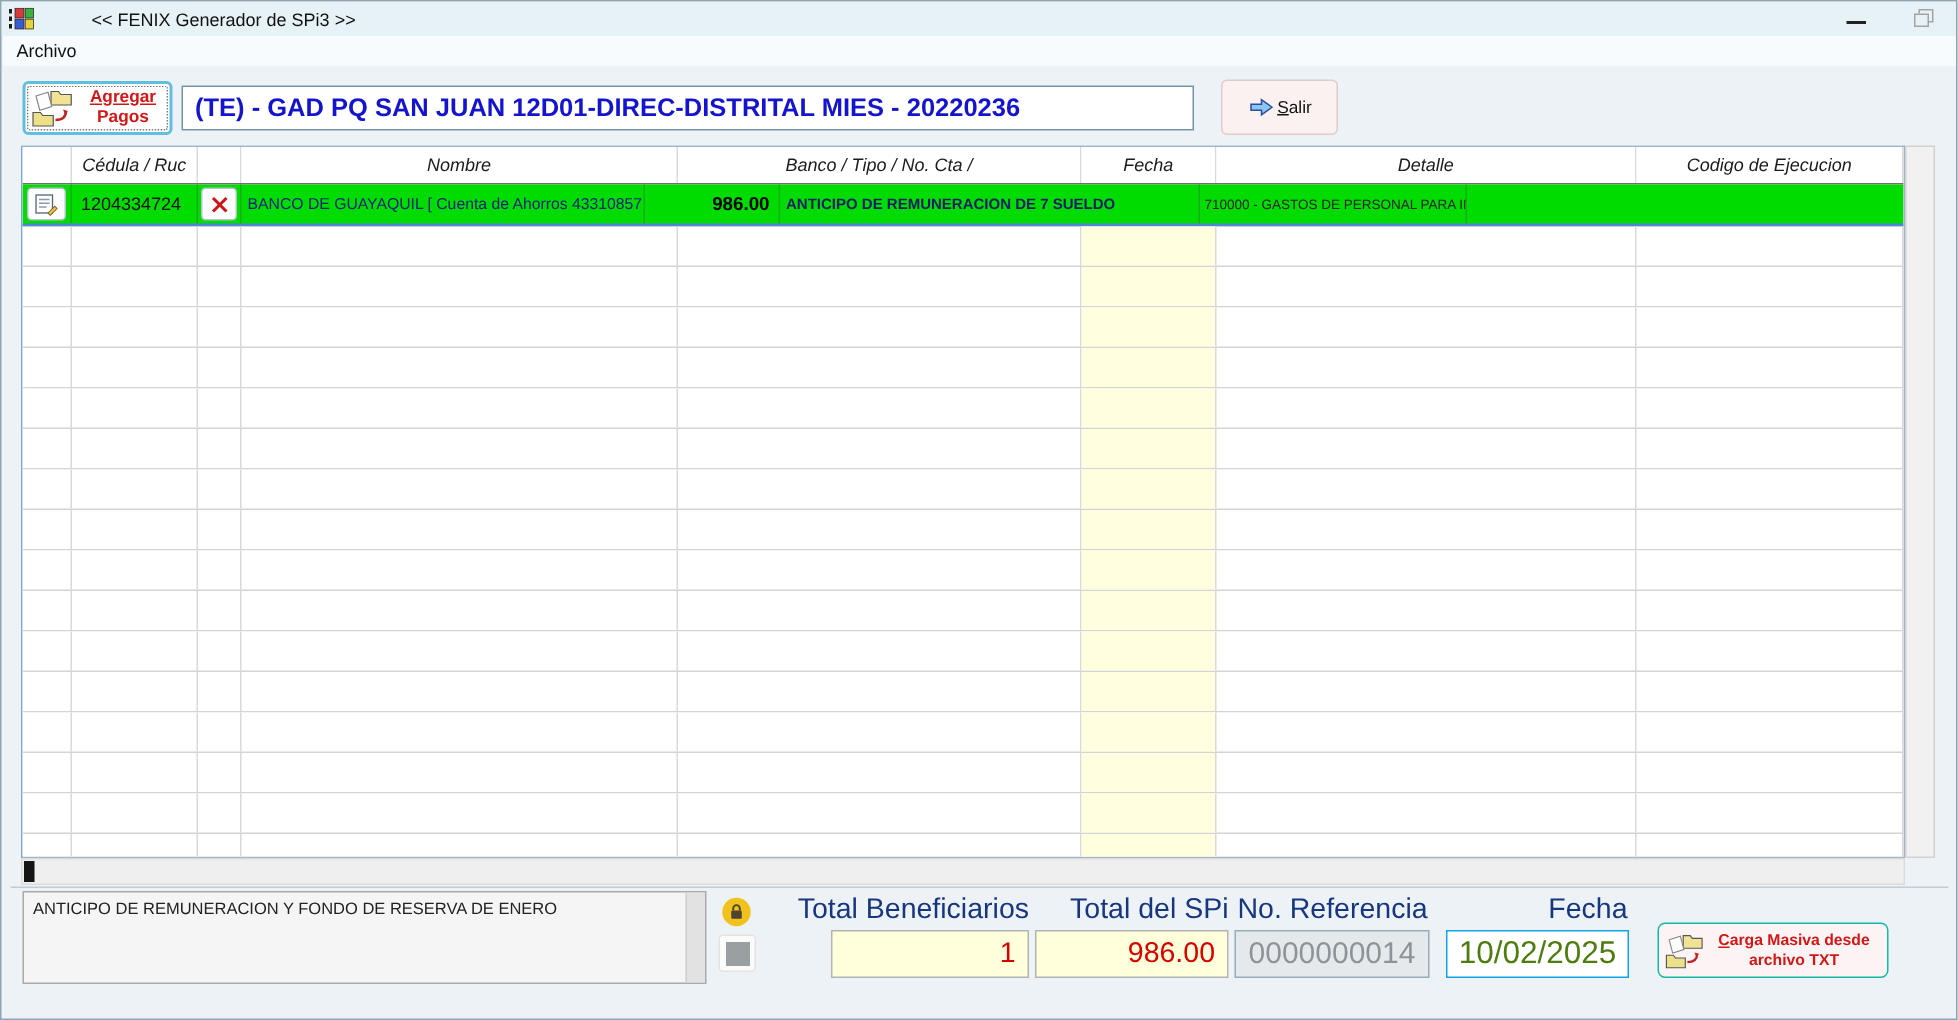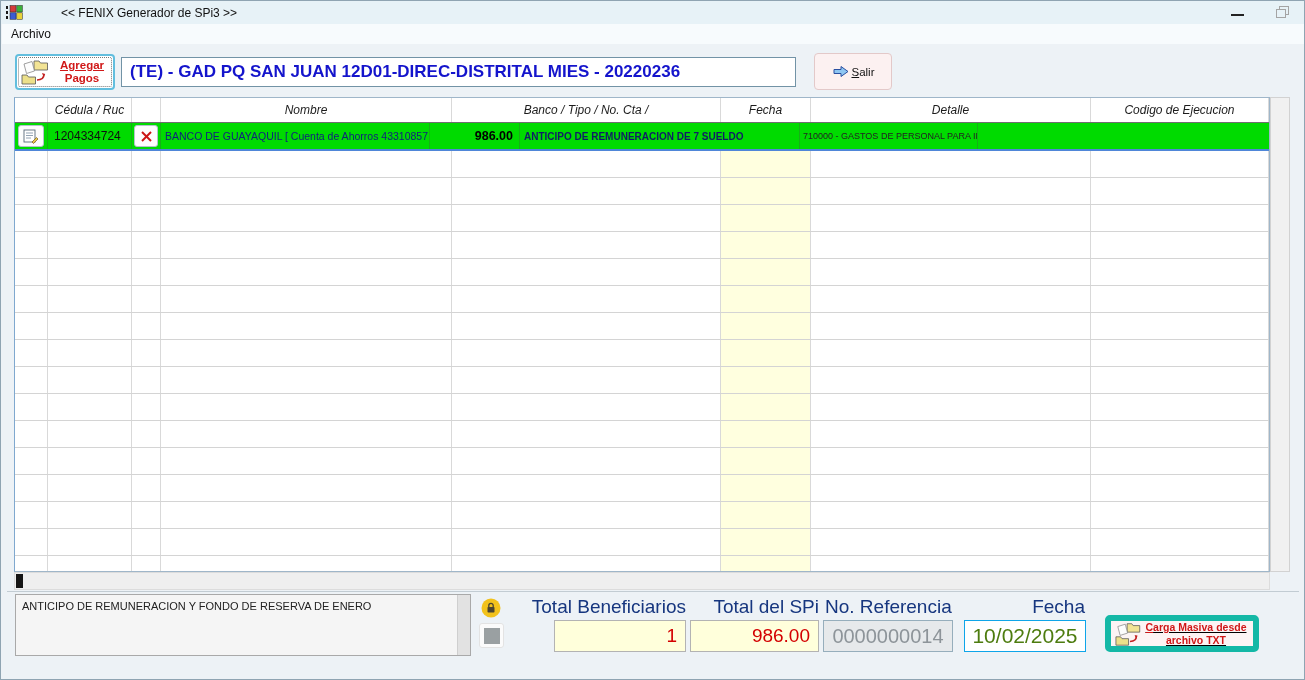--- a/index.html
+++ b/index.html
@@ -99,22 +99,22 @@
   .fld-benef { left:553px; width:132px; background:#ffffdb; border:1px solid #b3b3b3;
                justify-content:flex-end; padding-right:8px; font-size:19px; color:#d40000; }
   .fld-spi   { left:689px; width:129px; background:#ffffdb; border:1px solid #b3b3b3;
                justify-content:flex-end; padding-right:8px; font-size:19px; color:#d40000; }
   .fld-ref   { left:822px; width:130px; background:#e6e9eb; border:1px solid #96aebc;
                justify-content:center; font-size:20px; color:#8d9499; }
   .fld-fecha { left:963px; width:122px; background:#fff; border:1px solid #0ea5e9;
                justify-content:center; font-size:21px; color:#4d7c0f; }
 
   .btn-carga { position:absolute; left:1104px; top:614px; width:154px; height:37px;
-               background:#fcf4f4; border:6px solid #14b8a6; border-radius:5px;
-               display:flex; align-items:center; padding:2px 4px;text-decoration:underline; }
+               background:#fcf4f4; border:1px solid #14b8a6; border-radius:5px;
+               display:flex; align-items:center; padding:2px 4px; }
   .btn-carga .lbl { flex:1; text-align:center; color:#d01818; font-weight:bold;
                     font-size:10.5px; line-height:1.2; white-space:pre-line; display:block; }
 </style>
 </head>
 <body>
 
 <div class="window">
 
   <div class="titlebar">
     <svg class="app-icon" viewBox="0 0 17 15">

